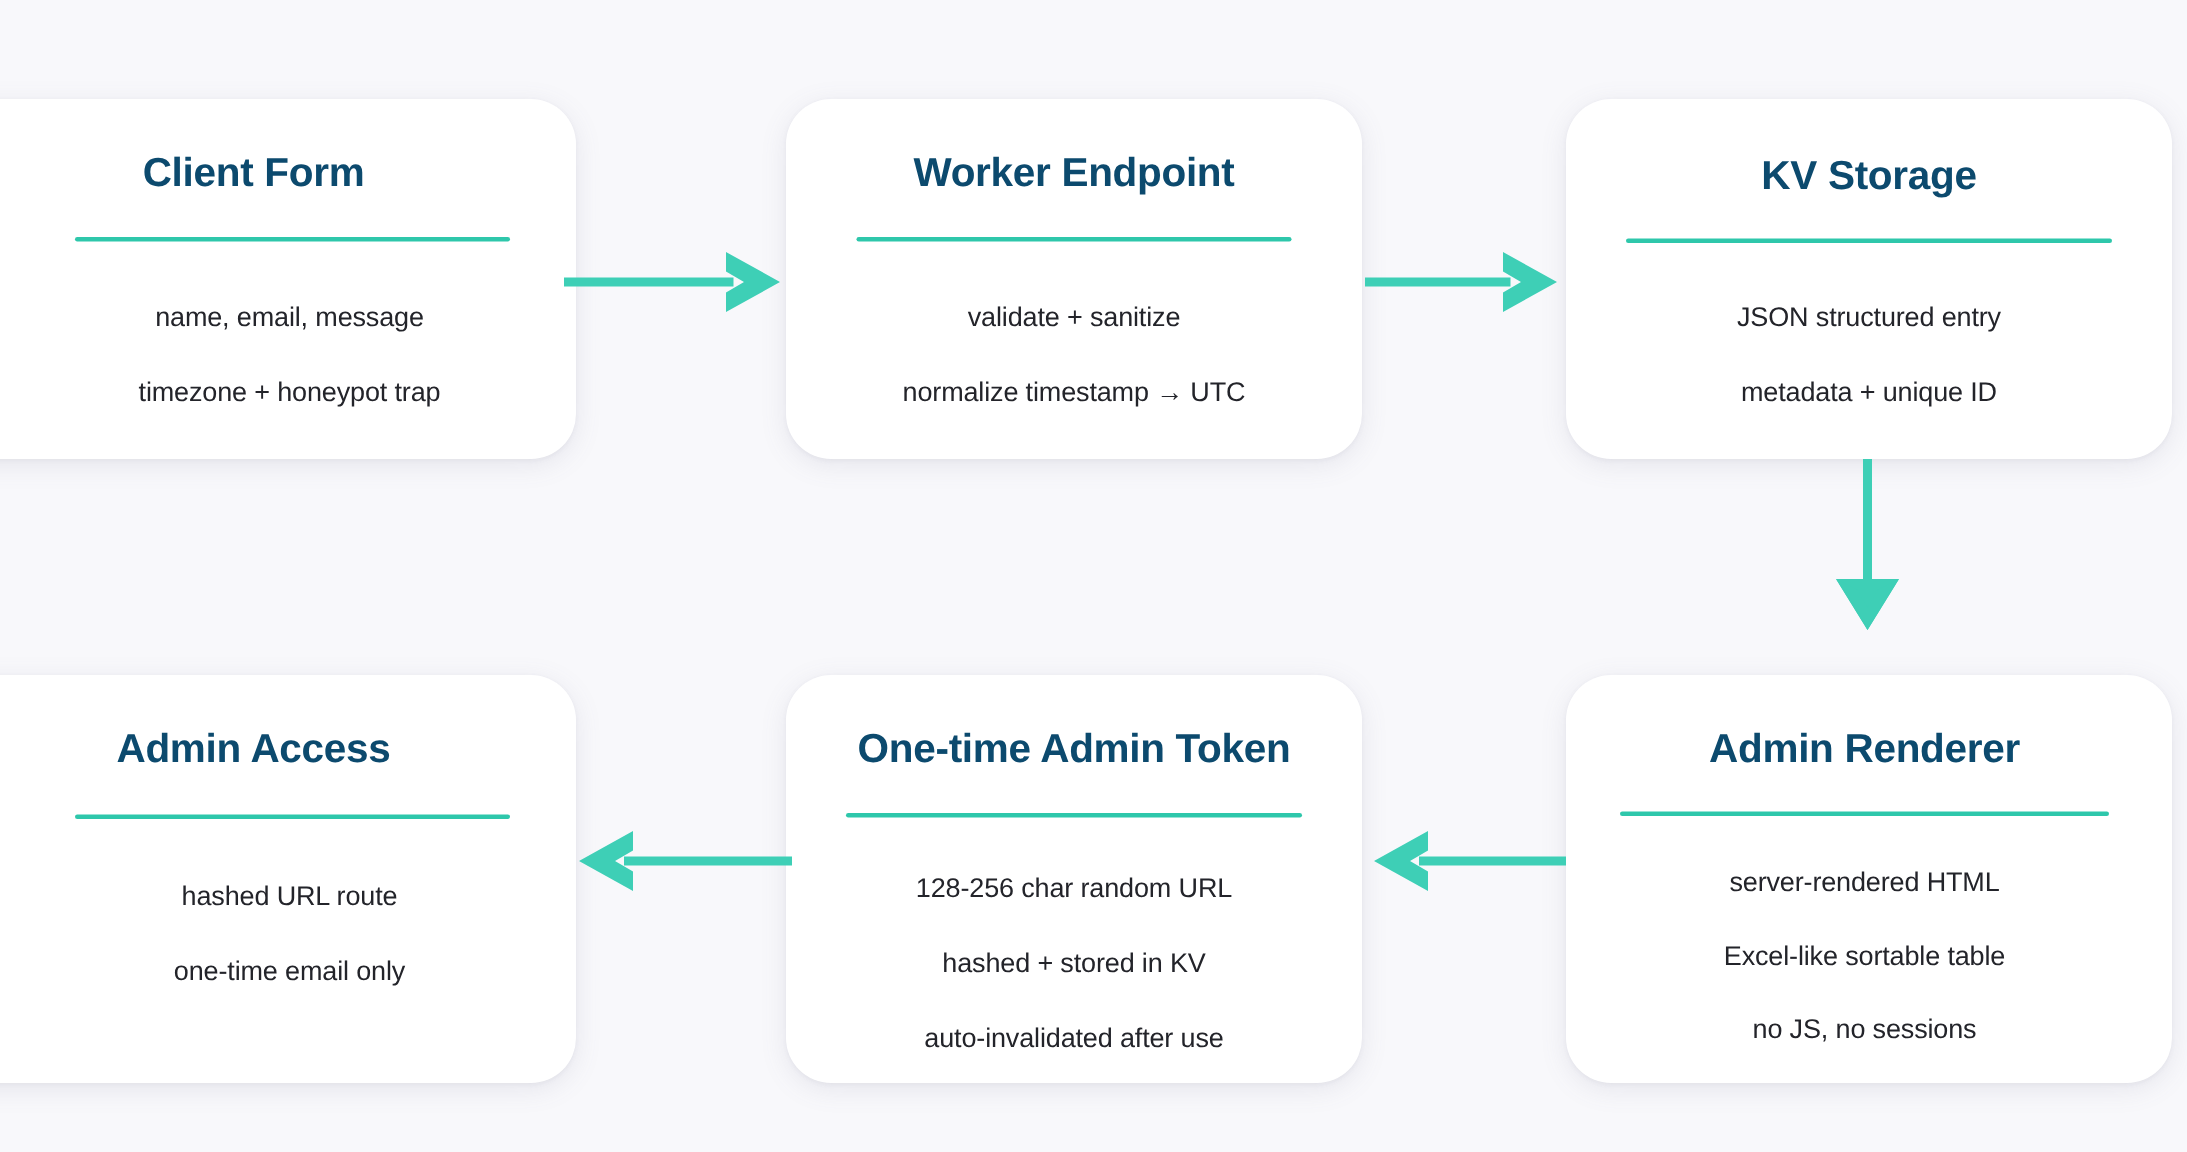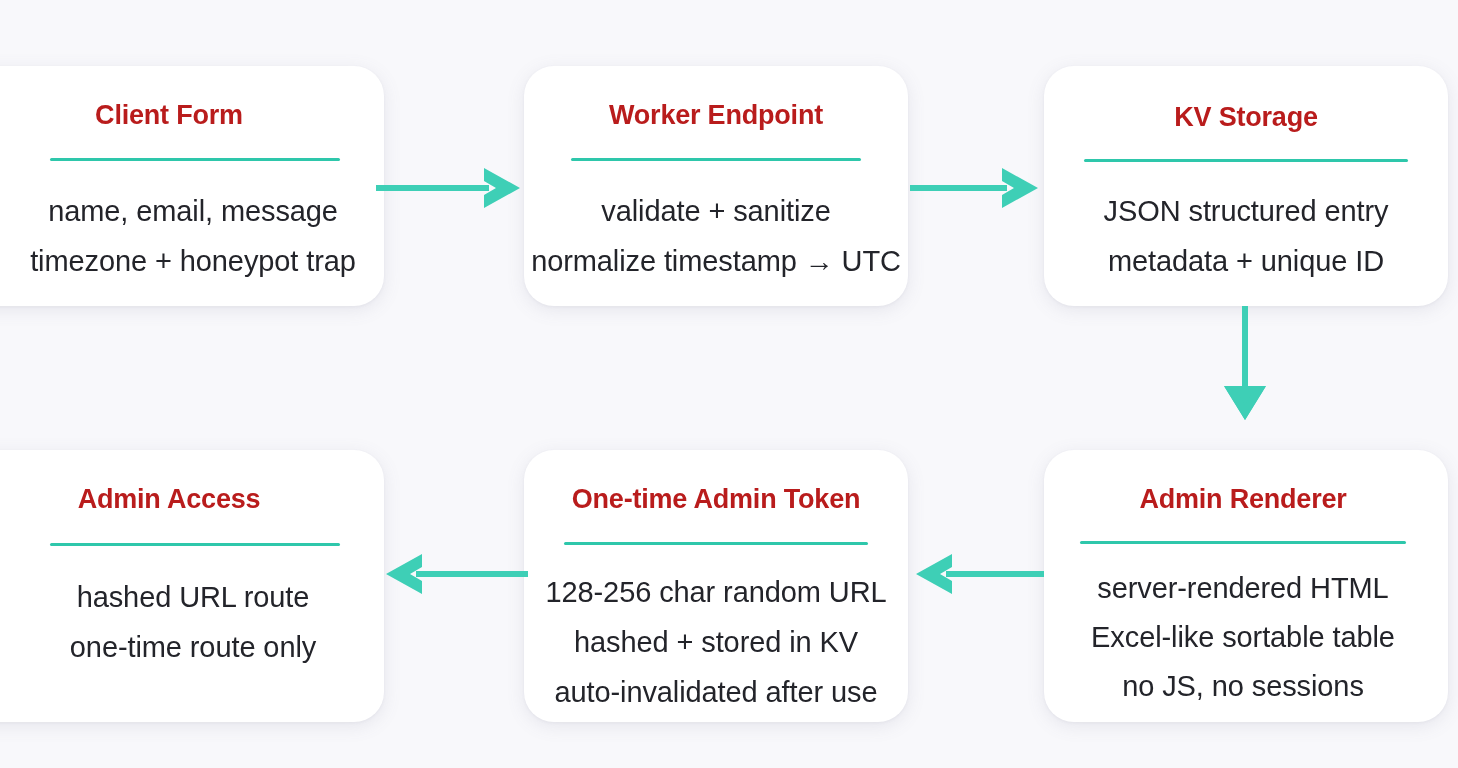--- a/index.html
+++ b/index.html
@@ -29,40 +29,40 @@
                 0 1px 3px rgba(110, 110, 140, 0.07);
     box-sizing: border-box;
     display: flex;
     flex-direction: column;
     align-items: center;
   }
 
   .card-title {
     font-size: 27px;
     font-weight: bold;
-    color: #b91c1c;
+    color: #0c4a6e;
     letter-spacing: -0.2px;
     text-align: center;
     white-space: nowrap;
   }
 
   .card-divider {
     height: 3px;
     background: #2ec7ab;
     border-radius: 2px;
   }
 
   .card-lines {
     display: flex;
     flex-direction: column;
     align-items: center;
     width: 100%;
   }
   .card-line {
-    font-size: 29px;
+    font-size: 18px;
     color: #23242a;
     text-align: center;
     white-space: nowrap;
     letter-spacing: -0.1px;
   }
 
   
   
   #card-client-form {
     left: -46px;  top: 66px;  width: 430px;  height: 240px;
@@ -162,21 +162,21 @@
       <div class="card-line">JSON structured entry</div>
       <div class="card-line">metadata + unique ID</div>
     </div>
   </div>
 
   <div class="card" id="card-admin-access">
     <div class="card-title">Admin Access</div>
     <div class="card-divider"></div>
     <div class="card-lines">
       <div class="card-line">hashed URL route</div>
-      <div class="card-line">one-time route only</div>
+      <div class="card-line">one-time email only</div>
     </div>
   </div>
 
   <div class="card" id="card-admin-token">
     <div class="card-title">One-time Admin Token</div>
     <div class="card-divider"></div>
     <div class="card-lines">
       <div class="card-line">128-256 char random URL</div>
       <div class="card-line">hashed + stored in KV</div>
       <div class="card-line">auto-invalidated after use</div>

